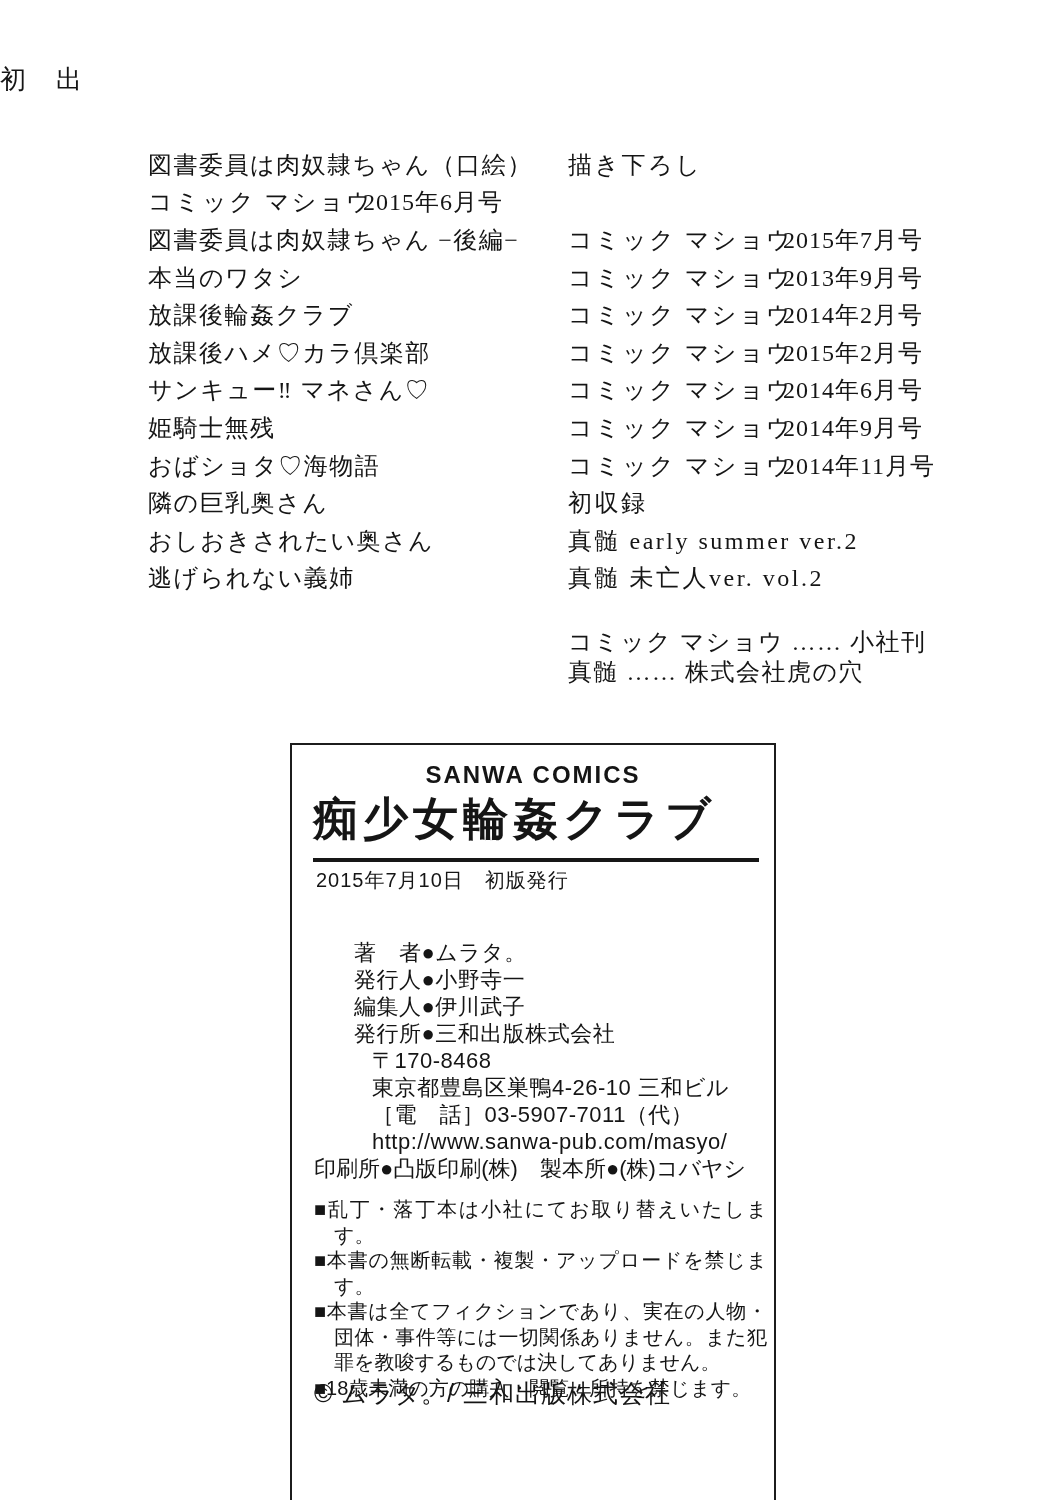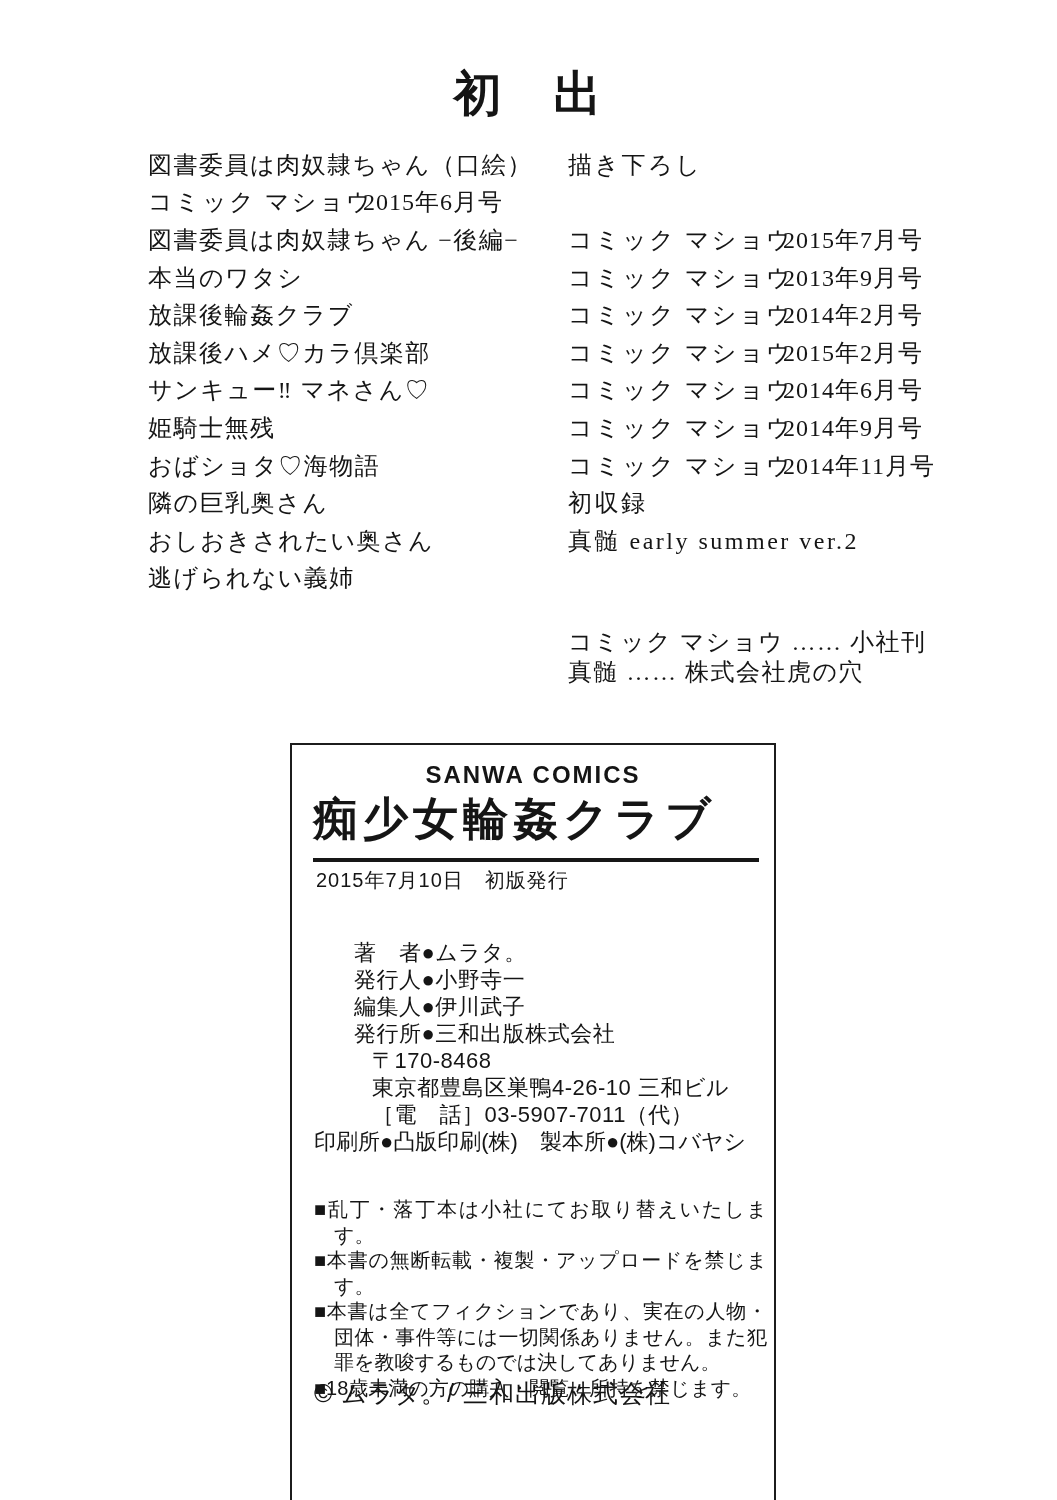--- a/index.html
+++ b/index.html
@@ -14,23 +14,22 @@
     position: relative;
     width: 1057px; height: 1500px;
     background: #ffffff;
     overflow: hidden;
   }
 
   
   .shutsu-title {
     position: absolute;
     top: 62px; left: 0; width: 100%;
-    text-align: center;
-    font-size: 48px;
-    font-weight: bold;
+    font-size: 26px;
+    font-weight: normal;
     letter-spacing: 2px;
   }
   .pub-list {
     position: absolute;
     top: 146px; left: 148px;
     width: 800px;
     font-size: 24px;
   }
   .pub-row {
     display: flex;
@@ -175,20 +174,21 @@
       <span class="col-source">初収録</span>
       <span class="col-issue"></span>
     </div>
     <div class="pub-row">
       <span class="col-work">おしおきされたい奥さん</span>
       <span class="col-source">真髄 early summer ver.2</span>
       <span class="col-issue"></span>
     </div>
     <div class="pub-row">
       <span class="col-work">逃げられない義姉</span>
+      <span class="col-source">真髄 未亡人ver. vol.2</span>
       <span class="col-issue"></span>
     </div>
   </div>
 
   <div class="pub-notes">
     <div>コミック マショウ …… 小社刊</div>
     <div>真髄 …… 株式会社虎の穴</div>
   </div>
 
   <div class="colophon-box">
@@ -197,20 +197,21 @@
     <div class="pub-date">2015年7月10日　初版発行</div>
 
     <div class="credits-block">
       <div class="credit-line">著　者●ムラタ。</div>
       <div class="credit-line">発行人●小野寺一</div>
       <div class="credit-line">編集人●伊川武子</div>
       <div class="credit-line">発行所●三和出版株式会社</div>
       <div class="address-line">〒170-8468</div>
       <div class="address-line">東京都豊島区巣鴨4-26-10 三和ビル</div>
       <div class="address-line">［電　話］03-5907-7011（代）</div>
+      <div class="address-line">http://www.sanwa-pub.com/masyo/</div>
       <div class="printer-line">印刷所●凸版印刷(株)　製本所●(株)コバヤシ</div>
     </div>
 
     <div class="notices">
       <div class="notice">■乱丁・落丁本は小社にてお取り替えいたします。</div>
       <div class="notice">■本書の無断転載・複製・アップロードを禁じます。</div>
       <div class="notice">■本書は全てフィクションであり、実在の人物・団体・事件等には一切関係ありません。また犯罪を教唆するものでは決してありません。</div>
       <div class="notice">■18歳未満の方の購入・閲覧・所持を禁じます。</div>
     </div>
 

